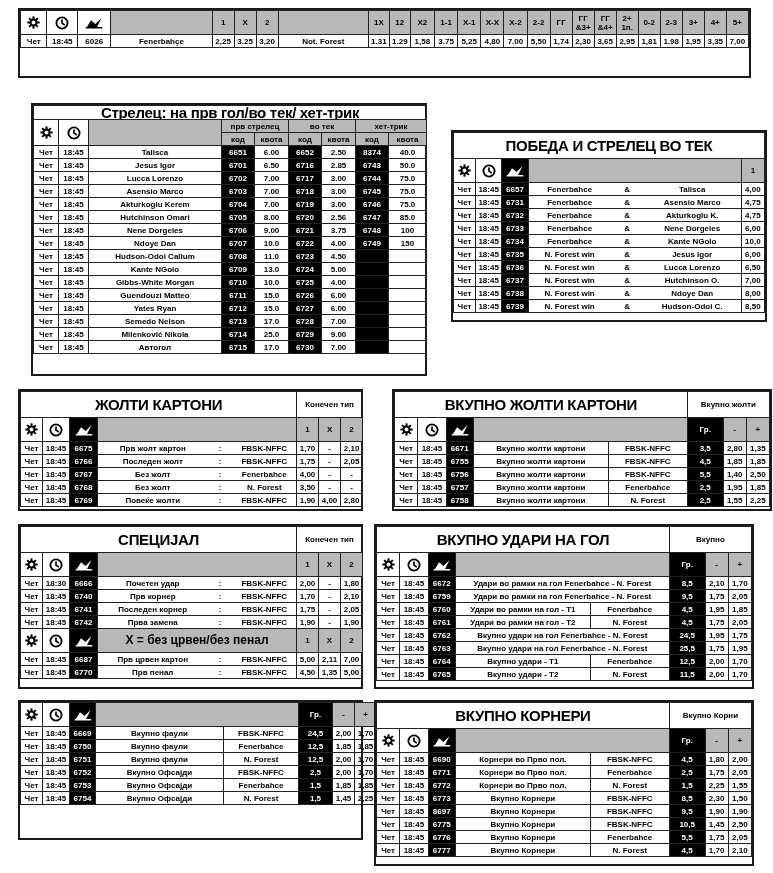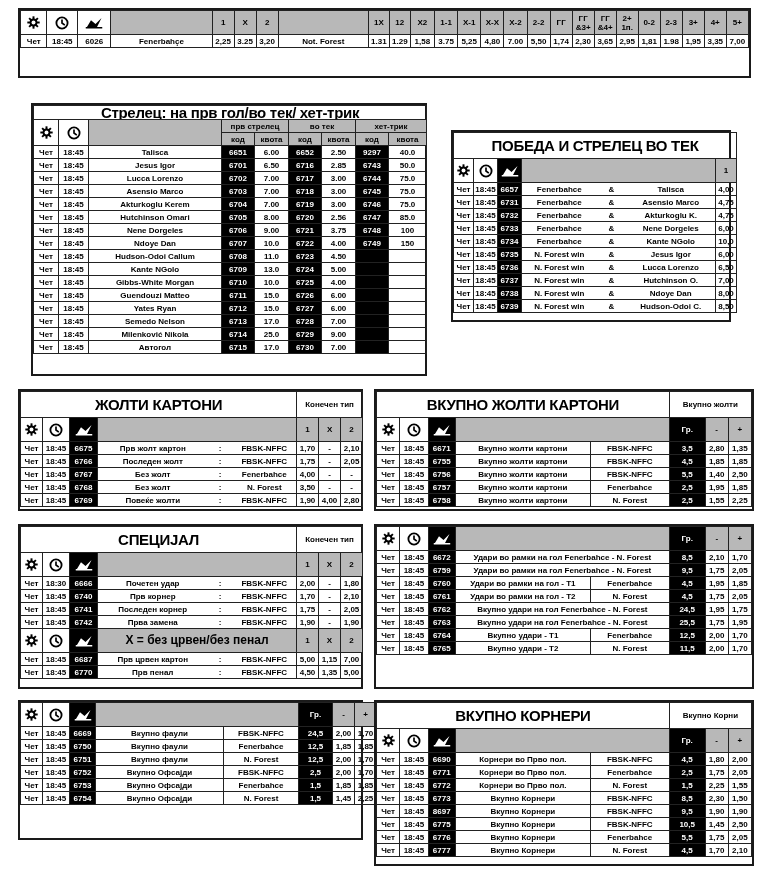--- a/index.html
+++ b/index.html
@@ -179,21 +179,21 @@
 </tbody>
       <tbody id="sc-body">
         <tr>
           <td class="">Чет</td>
           <td class="dl">18:45</td>
           <td class="">Talisca</td>
           <td class="blk-c">6651</td>
           <td class="dl">6.00</td>
           <td class="blk-c">6652</td>
           <td class="dl">2.50</td>
-          <td class="blk-c">9297</td>
+          <td class="blk-c">8374</td>
           <td class="dl">40.0</td>
         </tr>
         <tr>
           <td class="">Чет</td>
           <td class="dl">18:45</td>
           <td class="">Jesus Igor</td>
           <td class="blk-c">6701</td>
           <td class="dl">6.50</td>
           <td class="blk-c">6716</td>
           <td class="dl">2.85</td>
@@ -351,21 +351,21 @@
           <td class="dl">17.0</td>
           <td class="blk-c">6730</td>
           <td class="dl">7.00</td>
           <td class="blk-c"></td>
           <td class="dl"></td>
         </tr>
       </tbody>
 </table>
 </div>
 
-<div class="blk" style="left:451px;top:130px;width:280px;height:192px">
+<div class="blk" style="left:451px;top:130px;width:316px;height:192px">
 <table>
 <colgroup>
         <col style="width:20px">
         <col style="width:24px">
         <col style="width:24px">
         <col style="width:75px">
         <col style="width:30px">
         <col style="width:89px">
         <col style="width:21px">
       </colgroup>
@@ -596,21 +596,21 @@
           <td class="" style="border-right:none">Повеќе жолти</td>
           <td class="" style="border-left:none;border-right:none">:</td>
           <td class="" style="border-left:none">FBSK-NFFC</td>
           <td class="dl">1,90</td>
           <td class="dl">4,00</td>
           <td class="dl">2,80</td>
         </tr>
       </tbody>
     </table>
   </div>
-<div class="blk" style="left:374px;top:389px;width:380px;height:122px" id="totalyellow">
+<div class="blk" style="left:392px;top:389px;width:380px;height:122px" id="totalyellow">
     <table>
       <colgroup>
         <col style="width:22px">
         <col style="width:27px">
         <col style="width:26px">
         <col style="width:128px">
         <col style="width:75px">
         <col style="width:34px">
         <col style="width:22px">
         <col style="width:22px">
@@ -826,38 +826,164 @@
           <td class="gray dl">2</td>
         </tr>
         <tr>
           <td class="">Чет</td>
           <td class="dl">18:45</td>
           <td class="blk-c">6687</td>
           <td class="" style="border-right:none">Прв црвен картон</td>
           <td class="" style="border-left:none;border-right:none">:</td>
           <td class="" style="border-left:none">FBSK-NFFC</td>
           <td class="dl">5,00</td>
-          <td class="dl">1,15</td>
+          <td class="dl">2,11</td>
           <td class="dl">7,00</td>
         </tr>
         <tr>
           <td class="">Чет</td>
           <td class="dl">18:45</td>
           <td class="blk-c">6770</td>
           <td class="" style="border-right:none">Прв пенал</td>
           <td class="" style="border-left:none;border-right:none">:</td>
           <td class="" style="border-left:none">FBSK-NFFC</td>
           <td class="dl">4,50</td>
           <td class="dl">1,35</td>
           <td class="dl">5,00</td>
         </tr>
       </tbody>
     </table>
   </div>
 <div class="blk" style="left:374px;top:524px;width:380px;height:165px" id="shots">
+    <table>
+      <colgroup>
+        <col style="width:22px">
+        <col style="width:27px">
+        <col style="width:26px">
+        <col style="width:128px">
+        <col style="width:75px">
+        <col style="width:34px">
+        <col style="width:22px">
+        <col style="width:22px">
+      </colgroup>
+      <tbody>
+        <tr>
+          <td colspan="5" class="title" style="height:26px">ВКУПНО УДАРИ НА ГОЛ</td>
+          <td colspan="3" style="white-space:normal;line-height:10px;height:26px">Вкупно</td>
+        </tr>
+        <tr class="hd">
+          <td class="ic">
+            <svg width="13" height="13" viewBox="0 0 20 20">
+              <g fill="#000">
+                <circle cx="10" cy="10" r="6"></circle>
+                <rect x="8.5" y="0.5" width="3" height="19"></rect>
+                <rect x="0.5" y="8.5" width="19" height="3"></rect>
+                <rect x="8.5" y="0.5" width="3" height="19" transform="rotate(45 10 10)"></rect>
+                <rect x="8.5" y="0.5" width="3" height="19" transform="rotate(-45 10 10)"></rect>
+              </g>
+              <circle cx="10" cy="10" r="3" fill="#fff"></circle>
+            </svg>
+          </td>
+          <td class="ic dl">
+            <svg width="14" height="14" viewBox="0 0 20 20">
+              <circle cx="10" cy="10" r="8" fill="none" stroke="#000" stroke-width="2.6"></circle>
+              <path d="M10 5 V10 L14 13" stroke="#000" stroke-width="2.4" fill="none"></path>
+            </svg>
+          </td>
+          <td class="ic blk-c">
+            <svg width="18" height="13" viewBox="0 0 24 16">
+              <path d="M2 15 L8 5 L14 10 L22 2 L16 14 Z" fill="currentColor"></path>
+              <path d="M1 15 H23" stroke="currentColor" stroke-width="2"></path>
+            </svg>
+          </td>
+          <td colspan="2" class="gray"></td>
+          <td class="blk-c">Гр.</td>
+          <td class="gray dl">-</td>
+          <td class="gray dl">+</td>
+        </tr>
+        <tr>
+          <td class="">Чет</td>
+          <td class="dl">18:45</td>
+          <td class="blk-c">6672</td>
+          <td class="" colspan="2">Удари во рамки на гол Fenerbahce - N. Forest</td>
+          <td class="blk-c">8,5</td>
+          <td class="dl">2,10</td>
+          <td class="dl">1,70</td>
+        </tr>
+        <tr>
+          <td class="">Чет</td>
+          <td class="dl">18:45</td>
+          <td class="blk-c">6759</td>
+          <td class="" colspan="2">Удари во рамки на гол Fenerbahce - N. Forest</td>
+          <td class="blk-c">9,5</td>
+          <td class="dl">1,75</td>
+          <td class="dl">2,05</td>
+        </tr>
+        <tr>
+          <td class="">Чет</td>
+          <td class="dl">18:45</td>
+          <td class="blk-c">6760</td>
+          <td class="">Удари во рамки на гол - T1</td>
+          <td class="">Fenerbahce</td>
+          <td class="blk-c">4,5</td>
+          <td class="dl">1,95</td>
+          <td class="dl">1,85</td>
+        </tr>
+        <tr>
+          <td class="">Чет</td>
+          <td class="dl">18:45</td>
+          <td class="blk-c">6761</td>
+          <td class="">Удари во рамки на гол - T2</td>
+          <td class="">N. Forest</td>
+          <td class="blk-c">4,5</td>
+          <td class="dl">1,75</td>
+          <td class="dl">2,05</td>
+        </tr>
+        <tr>
+          <td class="">Чет</td>
+          <td class="dl">18:45</td>
+          <td class="blk-c">6762</td>
+          <td class="" colspan="2">Вкупно удари на гол Fenerbahce - N. Forest</td>
+          <td class="blk-c">24,5</td>
+          <td class="dl">1,95</td>
+          <td class="dl">1,75</td>
+        </tr>
+        <tr>
+          <td class="">Чет</td>
+          <td class="dl">18:45</td>
+          <td class="blk-c">6763</td>
+          <td class="" colspan="2">Вкупно удари на гол Fenerbahce - N. Forest</td>
+          <td class="blk-c">25,5</td>
+          <td class="dl">1,75</td>
+          <td class="dl">1,95</td>
+        </tr>
+        <tr>
+          <td class="">Чет</td>
+          <td class="dl">18:45</td>
+          <td class="blk-c">6764</td>
+          <td class="">Вкупно удари - T1</td>
+          <td class="">Fenerbahce</td>
+          <td class="blk-c">12,5</td>
+          <td class="dl">2,00</td>
+          <td class="dl">1,70</td>
+        </tr>
+        <tr>
+          <td class="">Чет</td>
+          <td class="dl">18:45</td>
+          <td class="blk-c">6765</td>
+          <td class="">Вкупно удари - T2</td>
+          <td class="">N. Forest</td>
+          <td class="blk-c">11,5</td>
+          <td class="dl">2,00</td>
+          <td class="dl">1,70</td>
+        </tr>
+      </tbody>
+    </table>
+  </div>
+<div class="blk" style="left:18px;top:700px;width:345px;height:140px" id="stats">
     <table>
       <colgroup>
         <col style="width:22px">
         <col style="width:27px">
         <col style="width:26px">
         <col style="width:128px">
         <col style="width:75px">
         <col style="width:34px">
         <col style="width:22px">
         <col style="width:22px">
@@ -889,109 +1015,97 @@
             </svg>
           </td>
           <td colspan="2" class="gray"></td>
           <td class="blk-c">Гр.</td>
           <td class="gray dl">-</td>
           <td class="gray dl">+</td>
         </tr>
         <tr>
           <td class="">Чет</td>
           <td class="dl">18:45</td>
-          <td class="blk-c">6672</td>
-          <td class="" colspan="2">Удари во рамки на гол Fenerbahce - N. Forest</td>
-          <td class="blk-c">8,5</td>
-          <td class="dl">2,10</td>
+          <td class="blk-c">6669</td>
+          <td class="">Вкупно фаули</td>
+          <td class="">FBSK-NFFC</td>
+          <td class="blk-c">24,5</td>
+          <td class="dl">2,00</td>
           <td class="dl">1,70</td>
         </tr>
         <tr>
           <td class="">Чет</td>
           <td class="dl">18:45</td>
-          <td class="blk-c">6759</td>
-          <td class="" colspan="2">Удари во рамки на гол Fenerbahce - N. Forest</td>
-          <td class="blk-c">9,5</td>
-          <td class="dl">1,75</td>
-          <td class="dl">2,05</td>
-        </tr>
-        <tr>
-          <td class="">Чет</td>
-          <td class="dl">18:45</td>
-          <td class="blk-c">6760</td>
-          <td class="">Удари во рамки на гол - T1</td>
+          <td class="blk-c">6750</td>
+          <td class="">Вкупно фаули</td>
           <td class="">Fenerbahce</td>
-          <td class="blk-c">4,5</td>
-          <td class="dl">1,95</td>
+          <td class="blk-c">12,5</td>
           <td class="dl">1,85</td>
-        </tr>
-        <tr>
-          <td class="">Чет</td>
-          <td class="dl">18:45</td>
-          <td class="blk-c">6761</td>
-          <td class="">Удари во рамки на гол - T2</td>
+          <td class="dl">1,85</td>
+        </tr>
+        <tr>
+          <td class="">Чет</td>
+          <td class="dl">18:45</td>
+          <td class="blk-c">6751</td>
+          <td class="">Вкупно фаули</td>
           <td class="">N. Forest</td>
-          <td class="blk-c">4,5</td>
-          <td class="dl">1,75</td>
-          <td class="dl">2,05</td>
-        </tr>
-        <tr>
-          <td class="">Чет</td>
-          <td class="dl">18:45</td>
-          <td class="blk-c">6762</td>
-          <td class="" colspan="2">Вкупно удари на гол Fenerbahce - N. Forest</td>
-          <td class="blk-c">24,5</td>
-          <td class="dl">1,95</td>
-          <td class="dl">1,75</td>
-        </tr>
-        <tr>
-          <td class="">Чет</td>
-          <td class="dl">18:45</td>
-          <td class="blk-c">6763</td>
-          <td class="" colspan="2">Вкупно удари на гол Fenerbahce - N. Forest</td>
-          <td class="blk-c">25,5</td>
-          <td class="dl">1,75</td>
-          <td class="dl">1,95</td>
-        </tr>
-        <tr>
-          <td class="">Чет</td>
-          <td class="dl">18:45</td>
-          <td class="blk-c">6764</td>
-          <td class="">Вкупно удари - T1</td>
-          <td class="">Fenerbahce</td>
           <td class="blk-c">12,5</td>
           <td class="dl">2,00</td>
           <td class="dl">1,70</td>
         </tr>
         <tr>
           <td class="">Чет</td>
           <td class="dl">18:45</td>
-          <td class="blk-c">6765</td>
-          <td class="">Вкупно удари - T2</td>
-          <td class="">N. Forest</td>
-          <td class="blk-c">11,5</td>
+          <td class="blk-c">6752</td>
+          <td class="">Вкупно Офсајди</td>
+          <td class="">FBSK-NFFC</td>
+          <td class="blk-c">2,5</td>
           <td class="dl">2,00</td>
           <td class="dl">1,70</td>
+        </tr>
+        <tr>
+          <td class="">Чет</td>
+          <td class="dl">18:45</td>
+          <td class="blk-c">6753</td>
+          <td class="">Вкупно Офсајди</td>
+          <td class="">Fenerbahce</td>
+          <td class="blk-c">1,5</td>
+          <td class="dl">1,85</td>
+          <td class="dl">1,85</td>
+        </tr>
+        <tr>
+          <td class="">Чет</td>
+          <td class="dl">18:45</td>
+          <td class="blk-c">6754</td>
+          <td class="">Вкупно Офсајди</td>
+          <td class="">N. Forest</td>
+          <td class="blk-c">1,5</td>
+          <td class="dl">1,45</td>
+          <td class="dl">2,25</td>
         </tr>
       </tbody>
     </table>
   </div>
-<div class="blk" style="left:18px;top:700px;width:345px;height:140px" id="stats">
+<div class="blk" style="left:374px;top:700px;width:380px;height:166px" id="corners">
     <table>
       <colgroup>
         <col style="width:22px">
         <col style="width:27px">
         <col style="width:26px">
         <col style="width:128px">
         <col style="width:75px">
         <col style="width:34px">
         <col style="width:22px">
         <col style="width:22px">
       </colgroup>
       <tbody>
+        <tr>
+          <td colspan="5" class="title" style="height:26px">ВКУПНО КОРНЕРИ</td>
+          <td colspan="3" style="white-space:normal;line-height:10px;height:26px">Вкупно Корни</td>
+        </tr>
         <tr class="hd">
           <td class="ic">
             <svg width="13" height="13" viewBox="0 0 20 20">
               <g fill="#000">
                 <circle cx="10" cy="10" r="6"></circle>
                 <rect x="8.5" y="0.5" width="3" height="19"></rect>
                 <rect x="0.5" y="8.5" width="19" height="3"></rect>
                 <rect x="8.5" y="0.5" width="3" height="19" transform="rotate(45 10 10)"></rect>
                 <rect x="8.5" y="0.5" width="3" height="19" transform="rotate(-45 10 10)"></rect>
               </g>
@@ -1011,130 +1125,20 @@
             </svg>
           </td>
           <td colspan="2" class="gray"></td>
           <td class="blk-c">Гр.</td>
           <td class="gray dl">-</td>
           <td class="gray dl">+</td>
         </tr>
         <tr>
           <td class="">Чет</td>
           <td class="dl">18:45</td>
-          <td class="blk-c">6669</td>
-          <td class="">Вкупно фаули</td>
-          <td class="">FBSK-NFFC</td>
-          <td class="blk-c">24,5</td>
-          <td class="dl">2,00</td>
-          <td class="dl">1,70</td>
-        </tr>
-        <tr>
-          <td class="">Чет</td>
-          <td class="dl">18:45</td>
-          <td class="blk-c">6750</td>
-          <td class="">Вкупно фаули</td>
-          <td class="">Fenerbahce</td>
-          <td class="blk-c">12,5</td>
-          <td class="dl">1,85</td>
-          <td class="dl">1,85</td>
-        </tr>
-        <tr>
-          <td class="">Чет</td>
-          <td class="dl">18:45</td>
-          <td class="blk-c">6751</td>
-          <td class="">Вкупно фаули</td>
-          <td class="">N. Forest</td>
-          <td class="blk-c">12,5</td>
-          <td class="dl">2,00</td>
-          <td class="dl">1,70</td>
-        </tr>
-        <tr>
-          <td class="">Чет</td>
-          <td class="dl">18:45</td>
-          <td class="blk-c">6752</td>
-          <td class="">Вкупно Офсајди</td>
-          <td class="">FBSK-NFFC</td>
-          <td class="blk-c">2,5</td>
-          <td class="dl">2,00</td>
-          <td class="dl">1,70</td>
-        </tr>
-        <tr>
-          <td class="">Чет</td>
-          <td class="dl">18:45</td>
-          <td class="blk-c">6753</td>
-          <td class="">Вкупно Офсајди</td>
-          <td class="">Fenerbahce</td>
-          <td class="blk-c">1,5</td>
-          <td class="dl">1,85</td>
-          <td class="dl">1,85</td>
-        </tr>
-        <tr>
-          <td class="">Чет</td>
-          <td class="dl">18:45</td>
-          <td class="blk-c">6754</td>
-          <td class="">Вкупно Офсајди</td>
-          <td class="">N. Forest</td>
-          <td class="blk-c">1,5</td>
-          <td class="dl">1,45</td>
-          <td class="dl">2,25</td>
-        </tr>
-      </tbody>
-    </table>
-  </div>
-<div class="blk" style="left:374px;top:700px;width:380px;height:166px" id="corners">
-    <table>
-      <colgroup>
-        <col style="width:22px">
-        <col style="width:27px">
-        <col style="width:26px">
-        <col style="width:128px">
-        <col style="width:75px">
-        <col style="width:34px">
-        <col style="width:22px">
-        <col style="width:22px">
-      </colgroup>
-      <tbody>
-        <tr>
-          <td colspan="5" class="title" style="height:26px">ВКУПНО КОРНЕРИ</td>
-          <td colspan="3" style="white-space:normal;line-height:10px;height:26px">Вкупно Корни</td>
-        </tr>
-        <tr class="hd">
-          <td class="ic">
-            <svg width="13" height="13" viewBox="0 0 20 20">
-              <g fill="#000">
-                <circle cx="10" cy="10" r="6"></circle>
-                <rect x="8.5" y="0.5" width="3" height="19"></rect>
-                <rect x="0.5" y="8.5" width="19" height="3"></rect>
-                <rect x="8.5" y="0.5" width="3" height="19" transform="rotate(45 10 10)"></rect>
-                <rect x="8.5" y="0.5" width="3" height="19" transform="rotate(-45 10 10)"></rect>
-              </g>
-              <circle cx="10" cy="10" r="3" fill="#fff"></circle>
-            </svg>
-          </td>
-          <td class="ic dl">
-            <svg width="14" height="14" viewBox="0 0 20 20">
-              <circle cx="10" cy="10" r="8" fill="none" stroke="#000" stroke-width="2.6"></circle>
-              <path d="M10 5 V10 L14 13" stroke="#000" stroke-width="2.4" fill="none"></path>
-            </svg>
-          </td>
-          <td class="ic blk-c">
-            <svg width="18" height="13" viewBox="0 0 24 16">
-              <path d="M2 15 L8 5 L14 10 L22 2 L16 14 Z" fill="currentColor"></path>
-              <path d="M1 15 H23" stroke="currentColor" stroke-width="2"></path>
-            </svg>
-          </td>
-          <td colspan="2" class="gray"></td>
-          <td class="blk-c">Гр.</td>
-          <td class="gray dl">-</td>
-          <td class="gray dl">+</td>
-        </tr>
-        <tr>
-          <td class="">Чет</td>
-          <td class="dl">18:45</td>
           <td class="blk-c">6690</td>
           <td class="">Корнери во Прво пол.</td>
           <td class="">FBSK-NFFC</td>
           <td class="blk-c">4,5</td>
           <td class="dl">1,80</td>
           <td class="dl">2,00</td>
         </tr>
         <tr>
           <td class="">Чет</td>
           <td class="dl">18:45</td>

